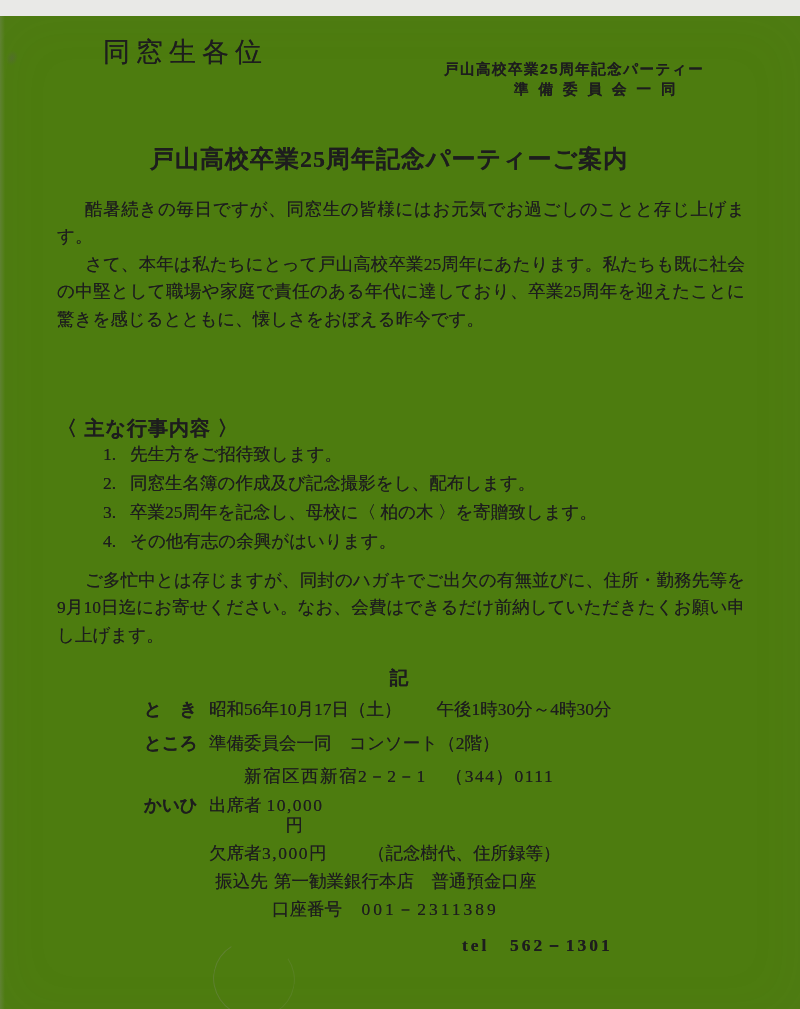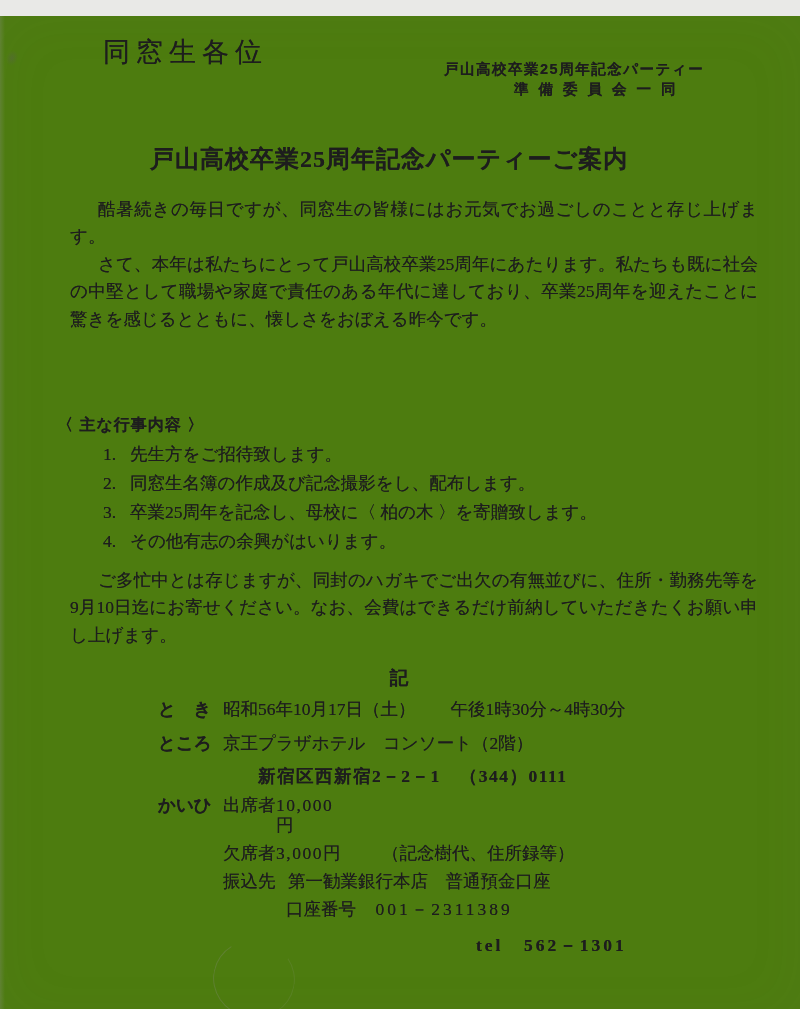--- a/index.html
+++ b/index.html
@@ -51,59 +51,59 @@
   }
   .header-right .committee { letter-spacing: 10px; margin-left: 70px; }
 
   .title {
     position: absolute; left: 0; top: 127px; width: 800px;
     text-align: center; transform: translateX(-11px);
     font-size: 24px; font-weight: 600; letter-spacing: 1px; margin: 0;
   }
 
   .body-text {
-    position: absolute; left: 70px; width: 688px;
+    position: absolute; left: 57px; width: 688px;
     font-size: 17.5px; line-height: 27.4px;
     text-align: justify;
   }
   .body-text.intro   { top: 180px; }
   .body-text.closing { top: 551px; }
   .body-text p { margin: 0; text-indent: 28px; }
 
   .events-heading {
     position: absolute; left: 57px; top: 399px;
-    font-size: 16px; font-weight: 700; letter-spacing: 1px;
+    font-size: 20px; font-weight: 700; letter-spacing: 1px;
   }
   .events-list {
     position: absolute; left: 103px; top: 429px;
     font-size: 17.5px;
   }
   .event-row { display: flex; line-height: 18.5px; margin-bottom: 10.5px; }
   .event-num { width: 27px; flex-shrink: 0; font-family: "Liberation Serif", serif; }
 
   .ki-heading {
     position: absolute; left: 0; top: 649px; width: 800px;
     text-align: center; font-size: 18.5px; font-weight: 600; letter-spacing: 2px; margin: 0;
   }
 
   .details {
-    position: absolute; left: 158px; top: 683px; width: 600px;
+    position: absolute; left: 144px; top: 683px; width: 600px;
     font-size: 17.5px;
   }
   .drow { display: flex; line-height: 20px; margin-bottom: 8px; }
   .drow.sp-lg { margin-bottom: 14px; }
   .drow.sp-md { margin-bottom: 13px; }
-  .drow.sp-sm { margin-bottom: 9px; font-weight: bold; }
+  .drow.sp-sm { margin-bottom: 9px; }
   .dlabel {
     width: 65px; flex-shrink: 0; font-weight: 700;
     font-family: "Liberation Sans", "DejaVu Sans", sans-serif;
   }
   .sub-label   { display: inline-block; width: 53px; }
-  .sub-label-w { display: inline-block; width: 65px; }
-  .amt { display: inline-block; width: 66px; text-align: left; letter-spacing: 1.5px; }
+  .sub-label-w { display: inline-block; width: 65px; text-align: center; }
+  .amt { display: inline-block; width: 66px; text-align: center; letter-spacing: 1.5px; }
   .note { margin-left: 40px; }
   .indent-addr { margin-left: 35px; letter-spacing: 1.5px; }
   .indent-acct { margin-left: 63px; }
   .acct-label { display: inline-block; width: 85px; }
   .spaced-digits { letter-spacing: 3px; }
   .tel-row { margin-left: 318px; letter-spacing: 3px; font-weight: bold; }
 </style>
 </head>
 <body>
 
@@ -156,21 +156,21 @@
 
   <div class="details txt">
 
     <div class="drow sp-lg">
       <span class="dlabel">と　き</span>
       <span>昭和56年10月17日（土）　　午後1時30分～4時30分</span>
     </div>
 
     <div class="drow sp-md">
       <span class="dlabel">ところ</span>
-      <span>京王プラザホテル　コンソート（2階）</span>
+      <span>準備委員会一同　コンソート（2階）</span>
     </div>
 
     <div class="drow sp-sm">
       <span class="dlabel"></span>
       <span class="indent-addr">新宿区西新宿2－2－1　（344）0111</span>
     </div>
 
     <div class="drow">
       <span class="dlabel">かいひ</span>
       <span class="sub-label">出席者</span>

